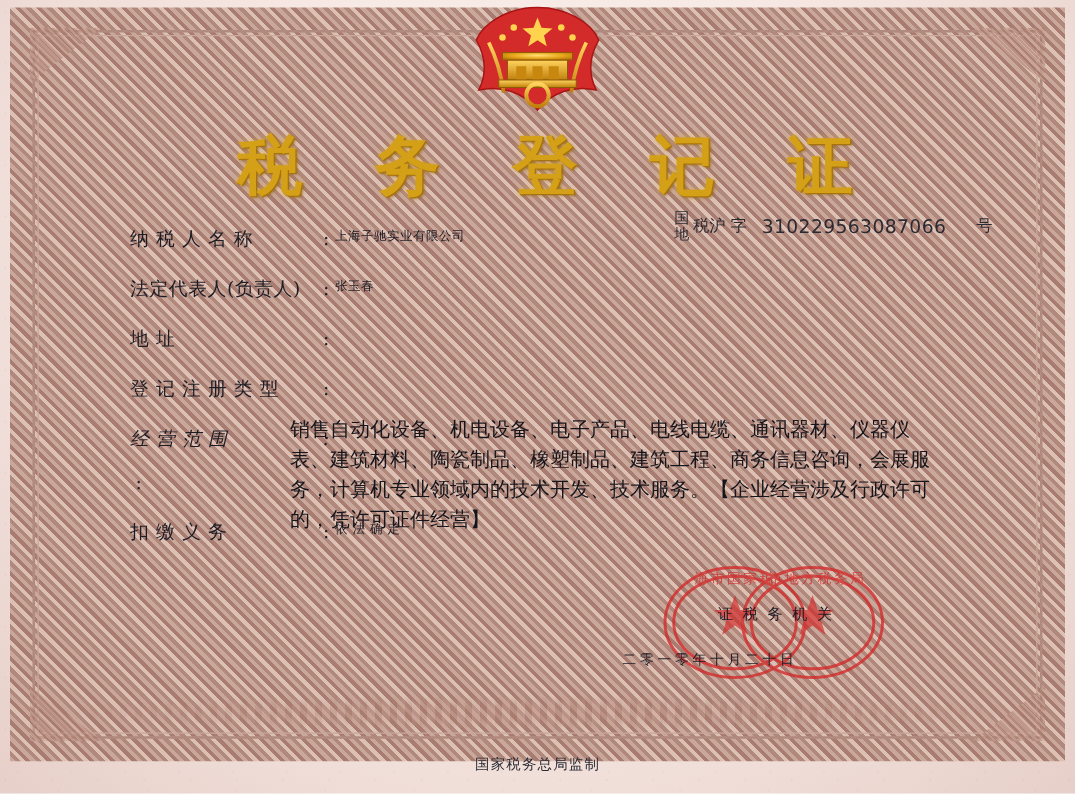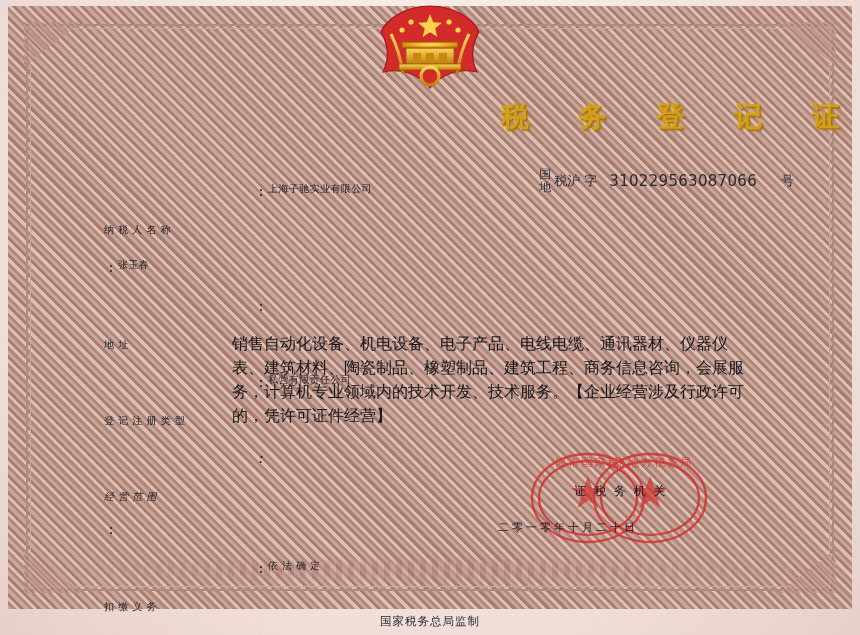--- a/index.html
+++ b/index.html
@@ -100,23 +100,23 @@
     transform: translateX(-50%);
     width: 118px;
     height: 96px;
   }
 
   
   .title {
     position: absolute;
     left: 0; right: 0;
     top: 98px;
-    text-align: right;
-    font-family: "DejaVu Serif", "Liberation Serif", serif;
-    font-size: 28px;
+    text-align: center;
+    font-family: "DejaVu Serif", "Liberation Serif", serif;
+    font-size: 52px;
     font-weight: bold;
     letter-spacing: 20px;
     text-indent: 20px;
     color: #d4a017;
     text-shadow:
       1px 1px 0 #a8720a,
       2px 2px 2px rgba(120,80,10,.45),
       0 0 6px rgba(230,180,60,.55);
     margin-left: 12px;
   }
@@ -160,24 +160,23 @@
   }
   .row {
     display: flex;
     align-items: flex-start;
     margin-bottom: 21px;
     font-size: 15px;
   }
   .row .label {
     width: 150px;
     flex: 0 0 150px;
-    font-size: 10px;
+    font-size: 15px;
     letter-spacing: .5px;
     white-space: nowrap;
-    margin-top: 41px;
   }
   .row .colon {
     flex: 0 0 14px;
     text-align: center;
   }
   .row .value {
     flex: 1;
     font-size: 10px;
     letter-spacing: .4px;
   }
@@ -231,21 +230,21 @@
     font-family: "DejaVu Serif", "Liberation Serif", serif;
     font-size: 11px;
     letter-spacing: 3px;
     color: #1d1d26;
   }
 
   
   .footer {
     position: absolute;
     left: 0; right: 0;
-    bottom: 6px;
+    bottom: 16px;
     text-align: center;
     font-family: "DejaVu Serif", "Liberation Serif", serif;
     font-size: 11.5px;
     letter-spacing: 1px;
     color: #2a2a33;
   }
 </style>
 </head>
 <body>
 
@@ -313,33 +312,33 @@
 
   <div class="fields">
 
     <div class="row">
       <span class="label">纳 税 人 名 称</span>
       <span class="colon">:</span>
       <span class="value">上海子驰实业有限公司</span>
     </div>
 
     <div class="row">
+      <span class="label">法定代表人(负责人)</span>
       <span class="colon">:</span>
       <span class="value">张玉春</span>
     </div>
 
     <div class="row">
       <span class="label">地            址</span>
       <span class="colon">:</span>
     </div>
 
     <div class="row">
       <span class="label">登 记 注 册 类 型</span>
       <span class="colon">:</span>
-      <span class="value">私营有限责任公司</span>
     </div>
 
     <div class="row scope">
       <span class="label">经 营 范 围</span>
       <span class="colon">:</span>
       <span class="value"></span>
     </div>
 
     <div class="row">
       <span class="colon">:</span>

